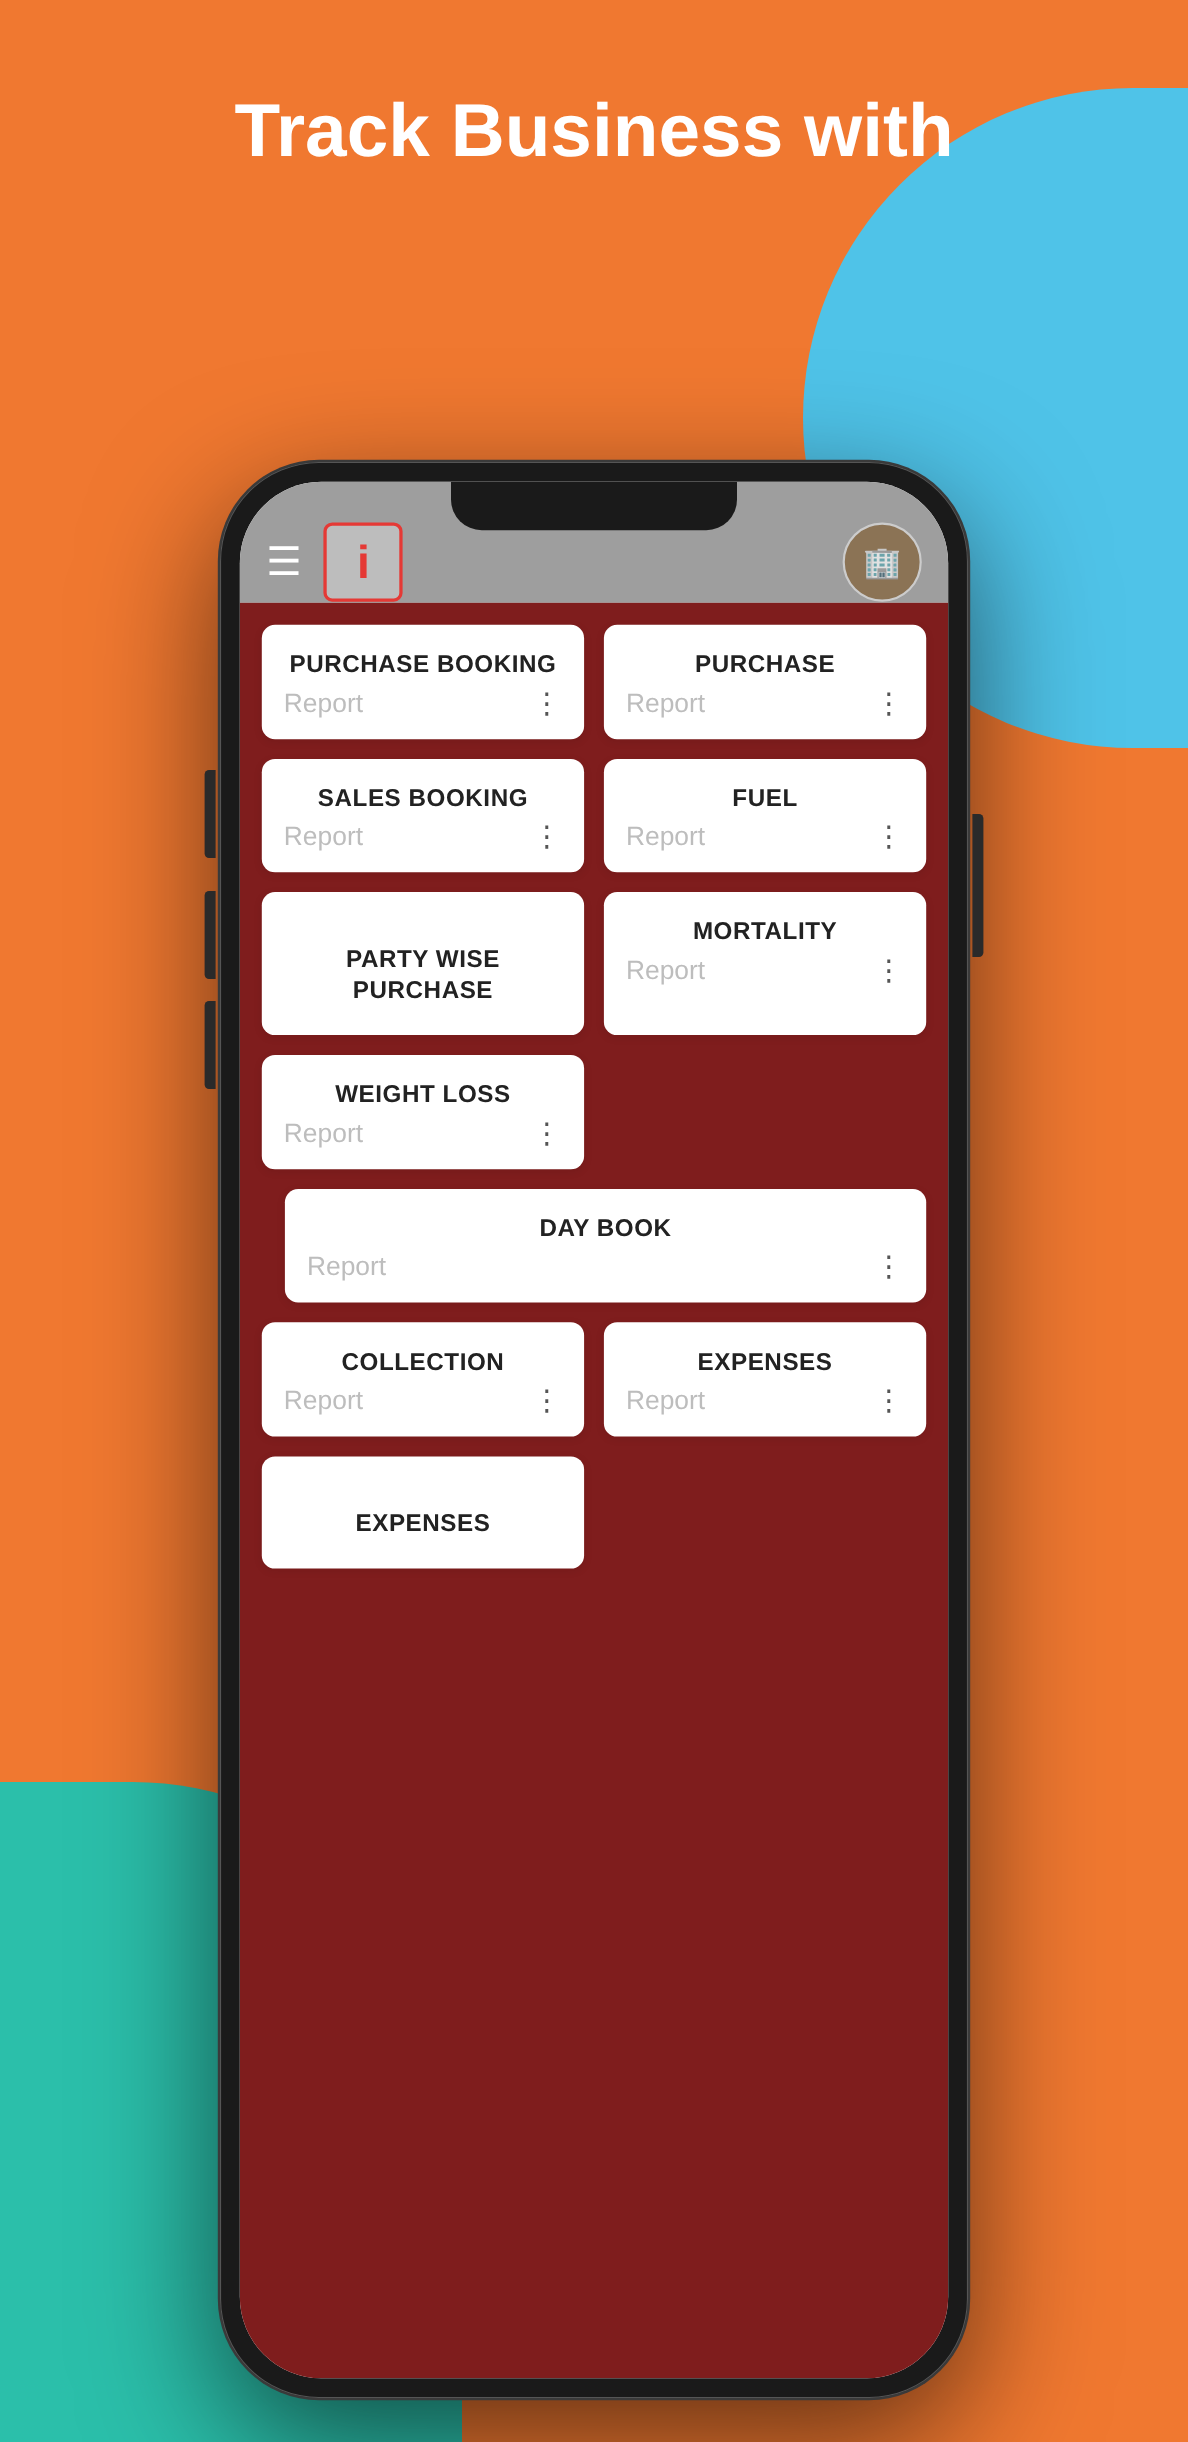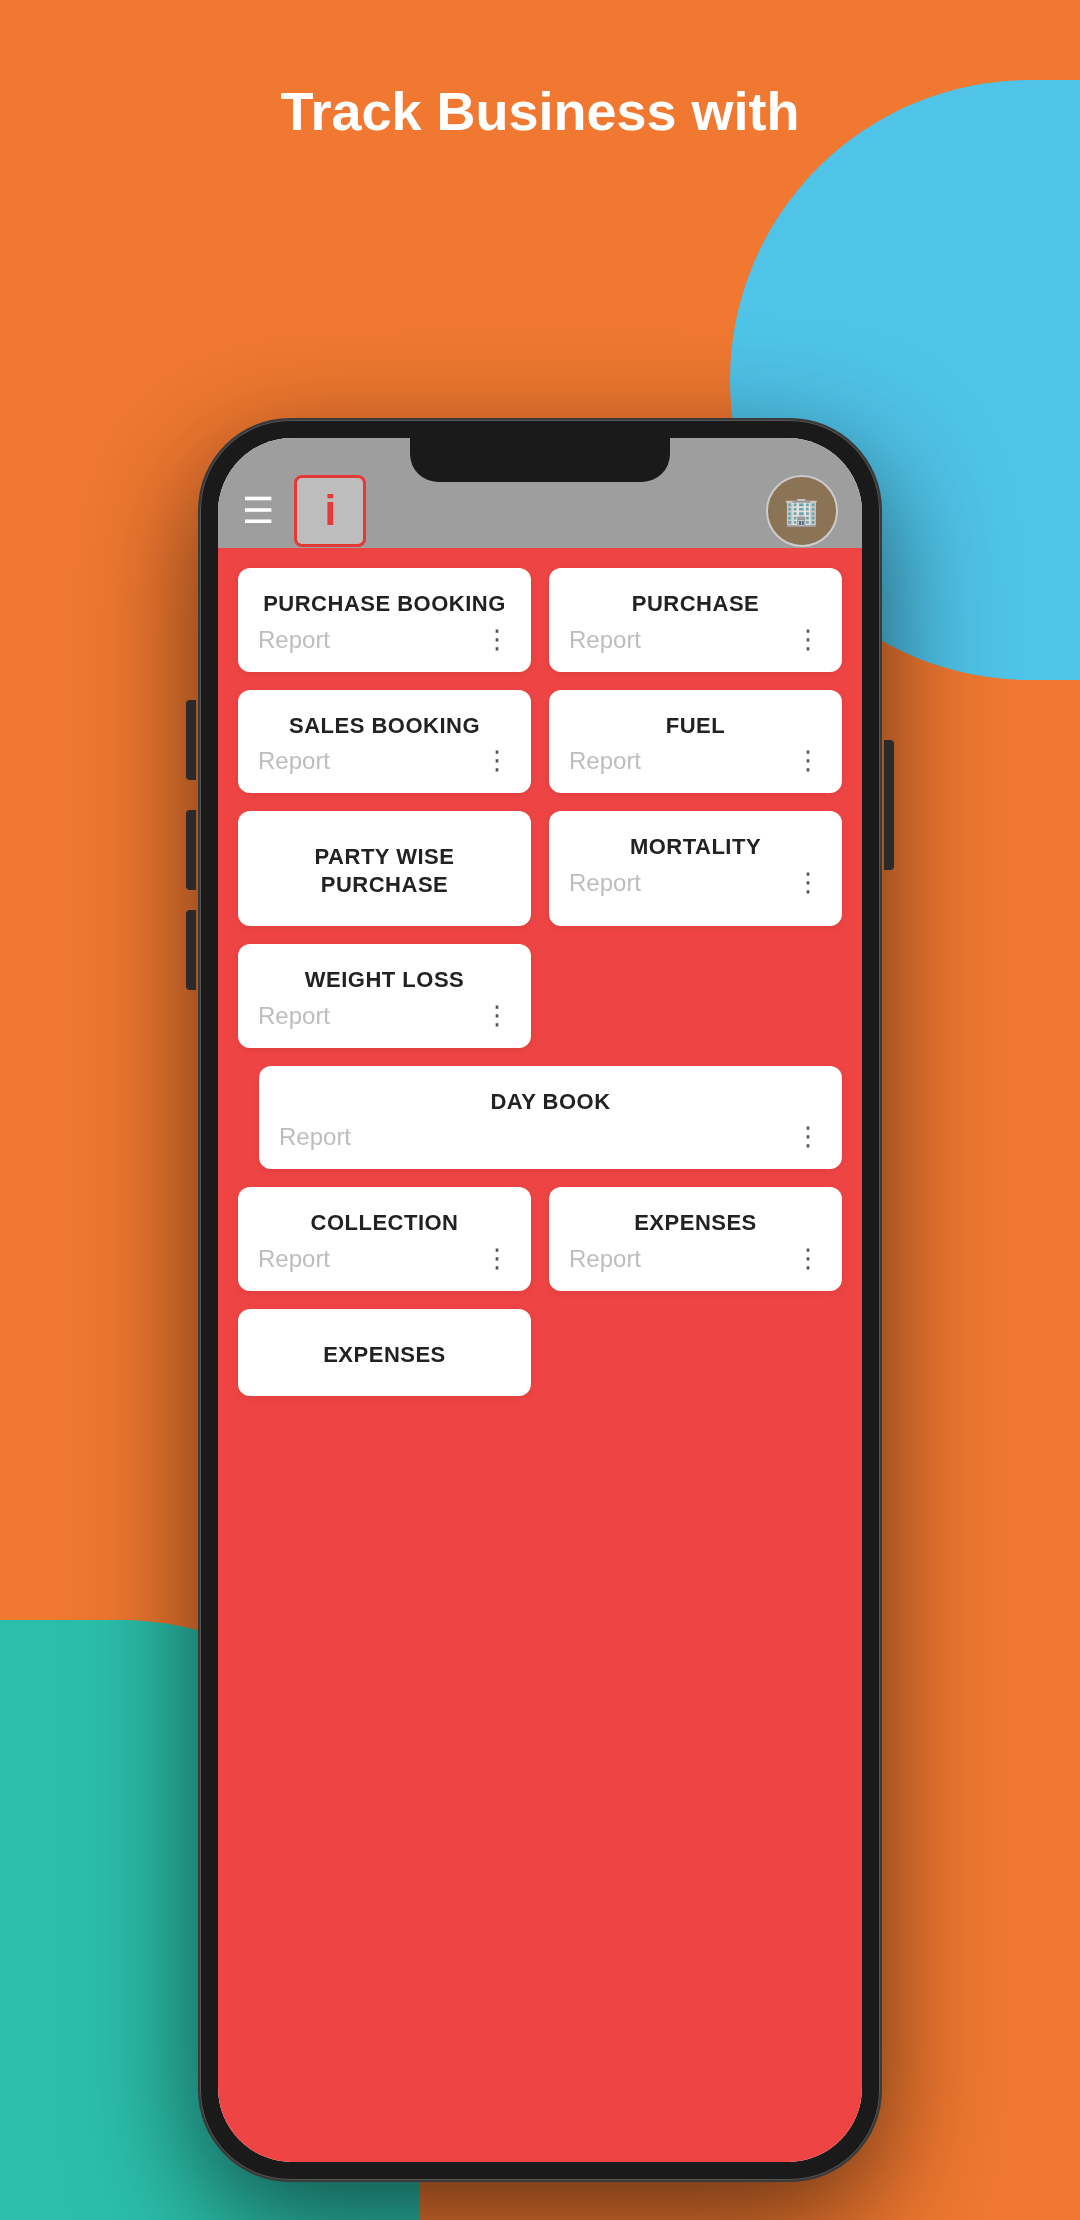--- a/index.html
+++ b/index.html
@@ -46,21 +46,21 @@
       position: absolute;
       top: 80px;
       left: 0; right: 0;
       text-align: center;
       z-index: 10;
       padding: 0 80px;
     }
 
     .header-text h1 {
       color: white;
-      font-size: 54px;
+      font-size: 68px;
       font-weight: 900;
       line-height: 1.15;
     }
 
     
     .phone-wrapper {
       position: absolute;
       top: 420px;
       left: 50%;
       transform: translateX(-50%);
@@ -171,21 +171,21 @@
       border: 2px solid #ccc;
       display: flex;
       align-items: center;
       justify-content: center;
       font-size: 28px;
       color: white;
     }
 
     
     .reports-container {
-      background: #ef4444;
+      background: #7f1d1d;
       padding: 20px 20px;
       height: calc(100% - 110px);
       overflow: hidden;
     }
 
     .reports-grid {
       display: grid;
       grid-template-columns: 1fr 1fr;
       gap: 18px;
     }
@@ -228,21 +228,21 @@
 
     .more-dots {
       font-size: 26px;
       color: #555;
       letter-spacing: 1px;
       line-height: 0.6;
     }
 
     
     .report-card.no-bottom .report-card-title {
-      margin-top: 10px;
+      margin-top: 25px;
       margin-bottom: 10px;
     }
   </style>
 </head>
 <body>
 
 <div class="bg-orange"></div>
 <div class="bg-teal"></div>
 <div class="bg-blue"></div>
 

